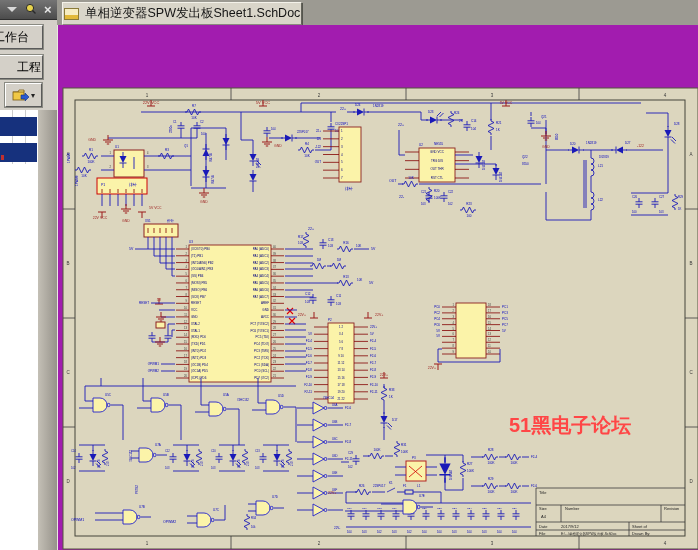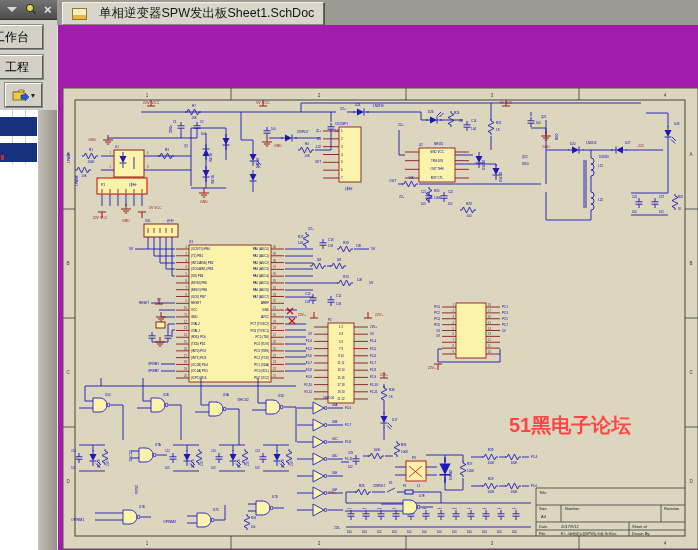--- a/index.html
+++ b/index.html
@@ -7,35 +7,35 @@
        font-family:"Liberation Sans",sans-serif;background:#d4d0c8}
   .corner{position:absolute;left:0;top:0;width:57px;height:20px;
        background:linear-gradient(#747474,#4c4c4c);display:flex;align-items:center;
        gap:7px;padding-left:7px;box-sizing:border-box;border-bottom:1px solid #2e2e2e}
   .chev{width:0;height:0;border-left:5px solid transparent;border-right:5px solid transparent;
        border-top:5px solid #d8d8d8}
   .close{color:#e6e6e6;font-weight:bold;font-size:13px;line-height:12px}
   .main{position:absolute;left:57px;top:0;width:641px;height:550px;background:#9c9a92}
   .tab{position:absolute;left:5px;top:2px;height:21px;background:#d9d5c9;
        border:1px solid #f4f2ea;border-right-color:#63635b;border-bottom:1px solid #8a887e;
-       display:flex;align-items:center;gap:12px;padding:0 9px;font-size:12.5px;color:#151515;
+       display:flex;align-items:center;gap:6px;padding:0 1px;font-size:12.5px;color:#151515;
        box-shadow:1px 1px 0 #55554d}
   .tabicon{width:13px;height:10px;background:#f7edc2;border:1px solid #8a7a3a;position:relative}
   .tabicon:after{content:"";position:absolute;left:0;bottom:0;width:100%;height:4px;background:#e2b93a}
   .canvas{position:absolute;left:0;top:25px;width:641px;height:525px;background:#a21caf;
        border-left:1px solid #e9e7e1}
   .canvas svg{position:absolute;left:0;top:0}
   svg{font-family:"Liberation Sans",sans-serif}
   .sidebar{position:absolute;left:0;top:20px;width:57px;height:530px;background:#d4d0c8}
   .btn{position:absolute;left:-1px;width:44px;height:24px;background:#d4d0c8;
        border:1px solid;border-color:#ffffff #5a5a5a #5a5a5a #ffffff;outline:1px solid #8a8a82;
        font-size:12px;color:#000;display:flex;align-items:center;overflow:hidden;box-sizing:border-box}
   .btn .lbl{white-space:nowrap}
   .btn1{top:5px}.btn1 .lbl{margin-left:-7px}
-  .btn2{top:35px}.btn2 .lbl{margin-left:5px}
+  .btn2{top:35px}.btn2 .lbl{margin-left:17px}
   .iconbtn{top:63px;left:5px;width:37px;height:24px;justify-content:center;gap:2px}
   .panel{position:absolute;left:0;top:90px;width:38px;height:440px;background:#ffffff;
        border-right:1px solid #8a8a82}
   .sel{position:absolute;left:0;width:37px;height:19px;background:#16317d}
   .vline{position:absolute;top:0;height:54px;width:0;border-left:1px solid #cccccc}
   .reddot{position:absolute;left:1px;top:45px;width:3px;height:5px;background:#c03030}
   .splitter{position:absolute;left:38px;top:90px;width:19px;height:440px;
        background:linear-gradient(90deg,#c4c0b6,#96928a)}
 </style>
 </head>

